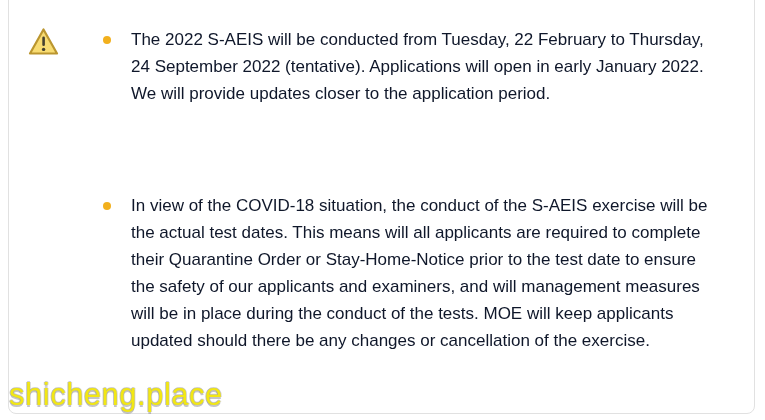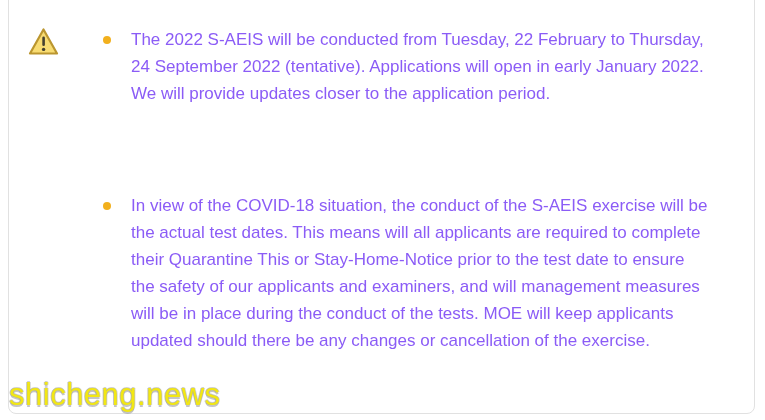--- a/index.html
+++ b/index.html
@@ -29,21 +29,21 @@
   .warning-icon {
     position: absolute;
     left: 27px;
     top: 26px;
     width: 33px;
     height: 31px;
   }
   .para {
     position: absolute;
     left: 82px;
-    color: #8b5cf6;
+    color: #0f172a;
     font-size: 17px;
     line-height: 27px;
     white-space: nowrap;
   }
   .bullet-item {
     position: relative;
     padding-left: 49px;
   }
   .bullet-dot {
     position: absolute;
@@ -117,22 +117,22 @@
       <div class="para-line">We will provide updates closer to the application period.</div>
     </div>
   </div>
 
 
   <div class="para bullet2-block">
     <div class="bullet-item">
       <span class="bullet-dot"></span>
       <div class="para-line">In view of the COVID-18 situation, the conduct of the S-AEIS exercise will be</div>
       <div class="para-line">the actual test dates. This means will all applicants are required to complete</div>
-      <div class="para-line">their Quarantine This or Stay-Home-Notice prior to the test date to ensure</div>
+      <div class="para-line">their Quarantine Order or Stay-Home-Notice prior to the test date to ensure</div>
       <div class="para-line">the safety of our applicants and examiners, and will management measures</div>
       <div class="para-line">will be in place during the conduct of the tests. MOE will keep applicants</div>
       <div class="para-line">updated should there be any changes or cancellation of the exercise.</div>
     </div>
   </div>
 
-  <div class="wm-en">shicheng.news</div>
+  <div class="wm-en">shicheng.place</div>
 
 </div>
 
 </body></html>

